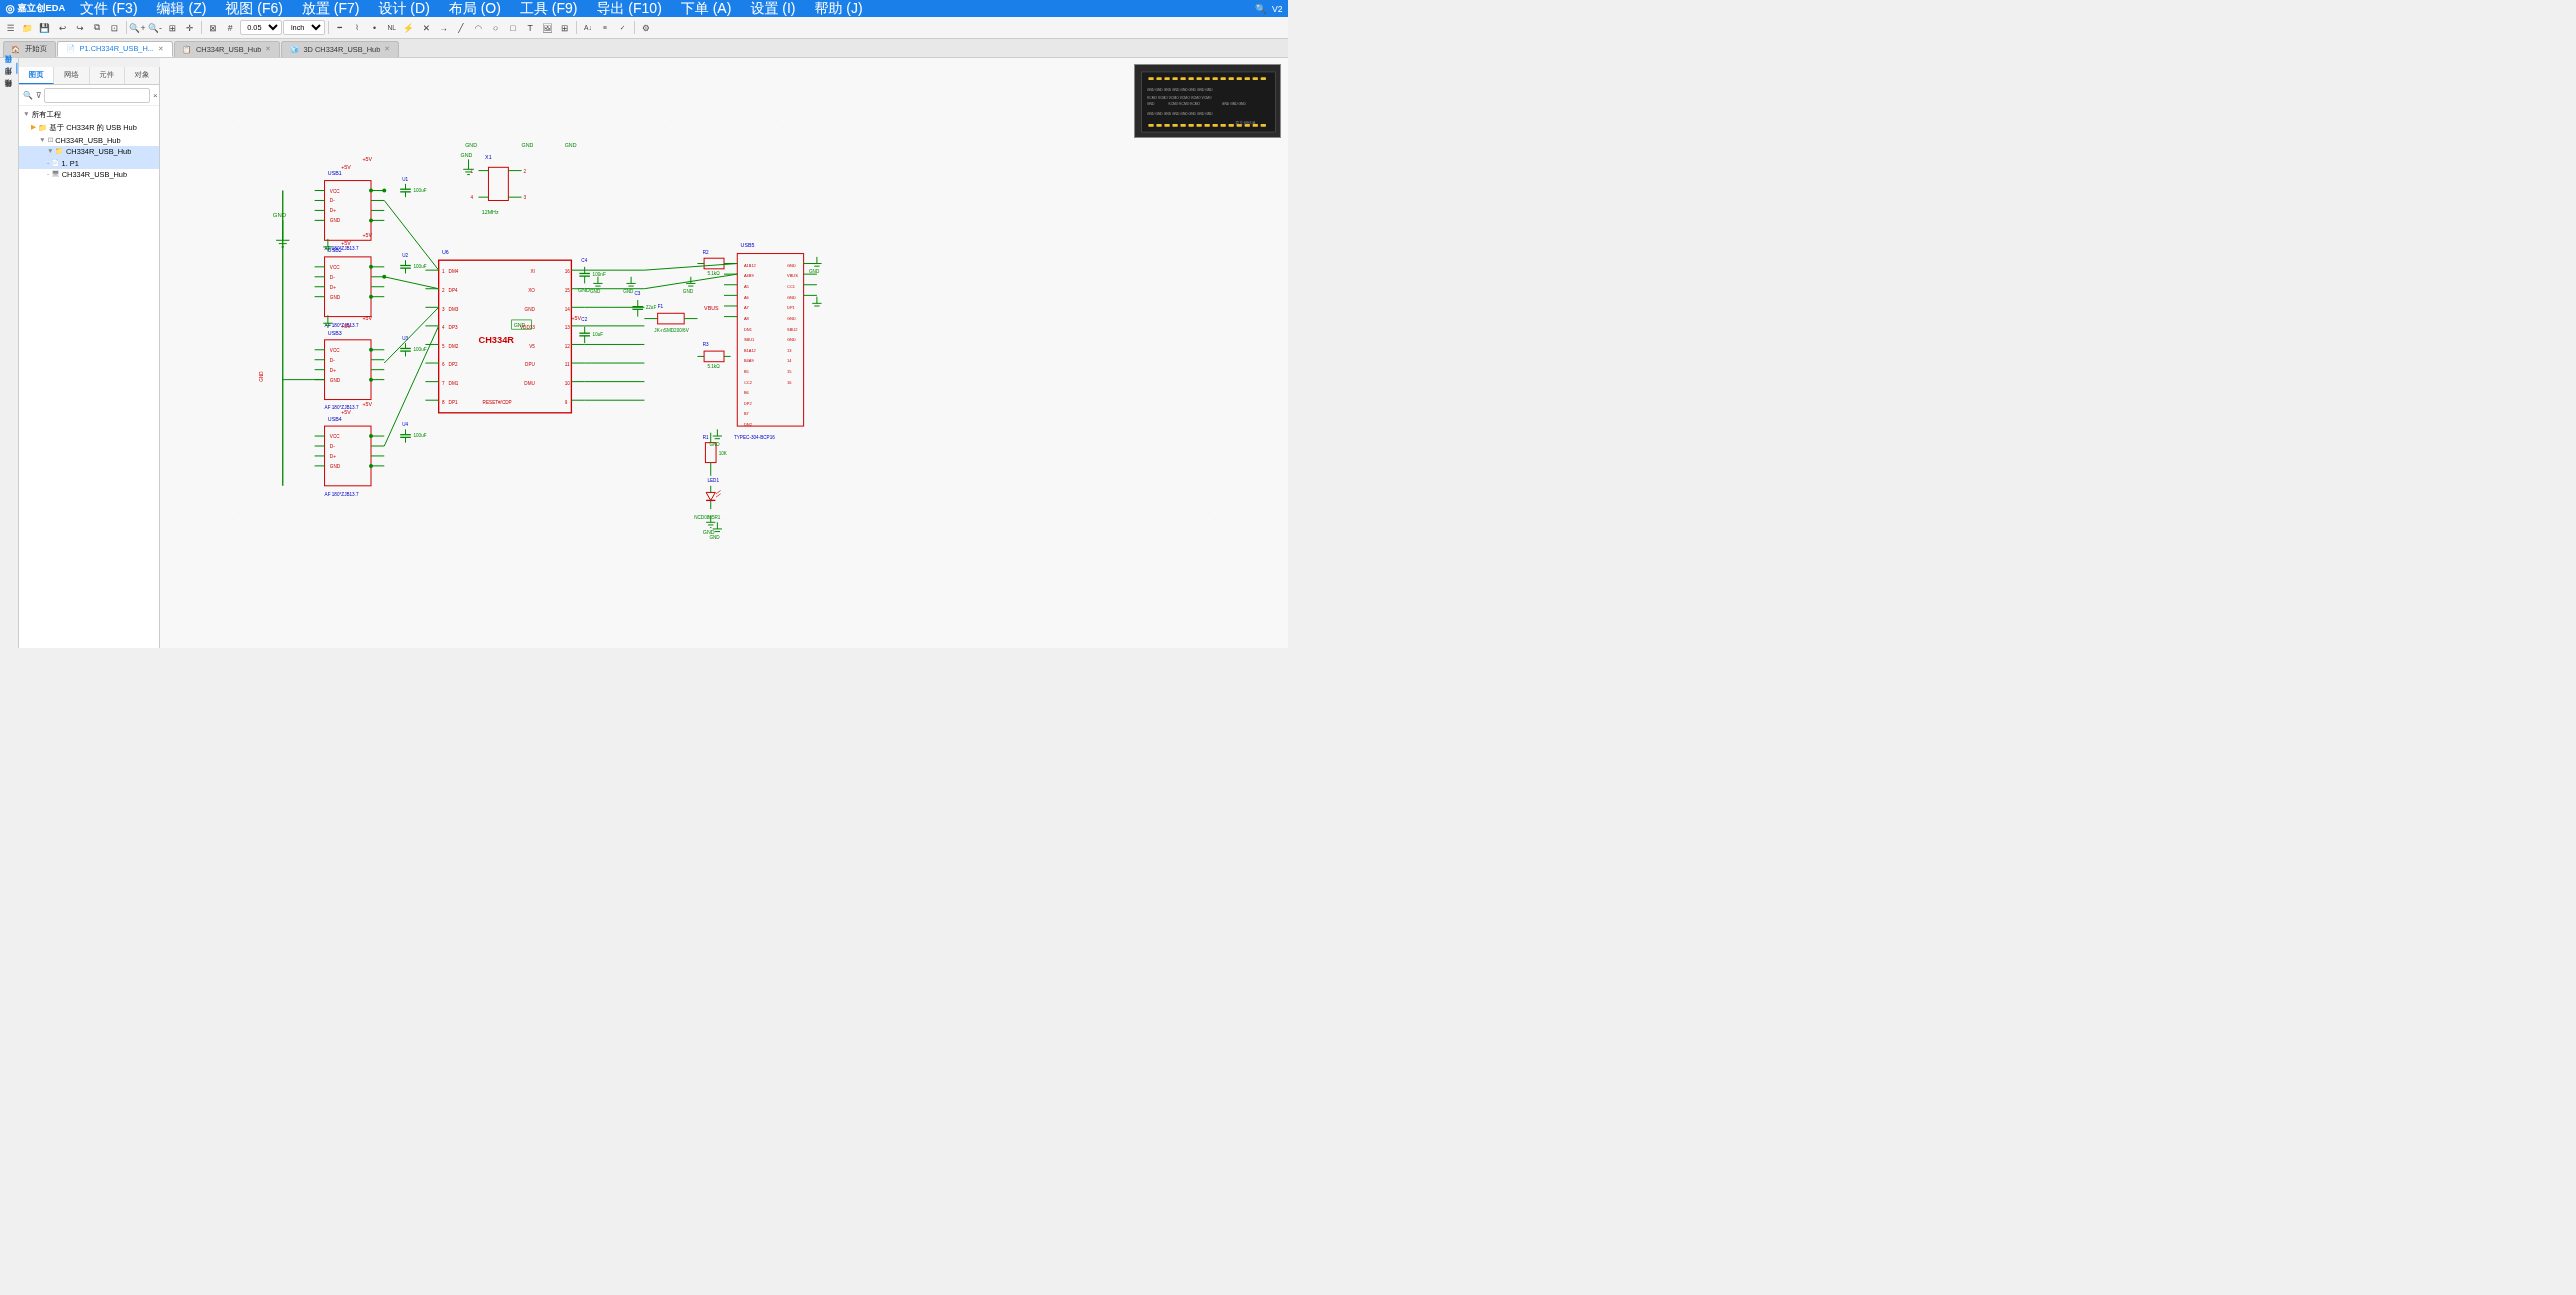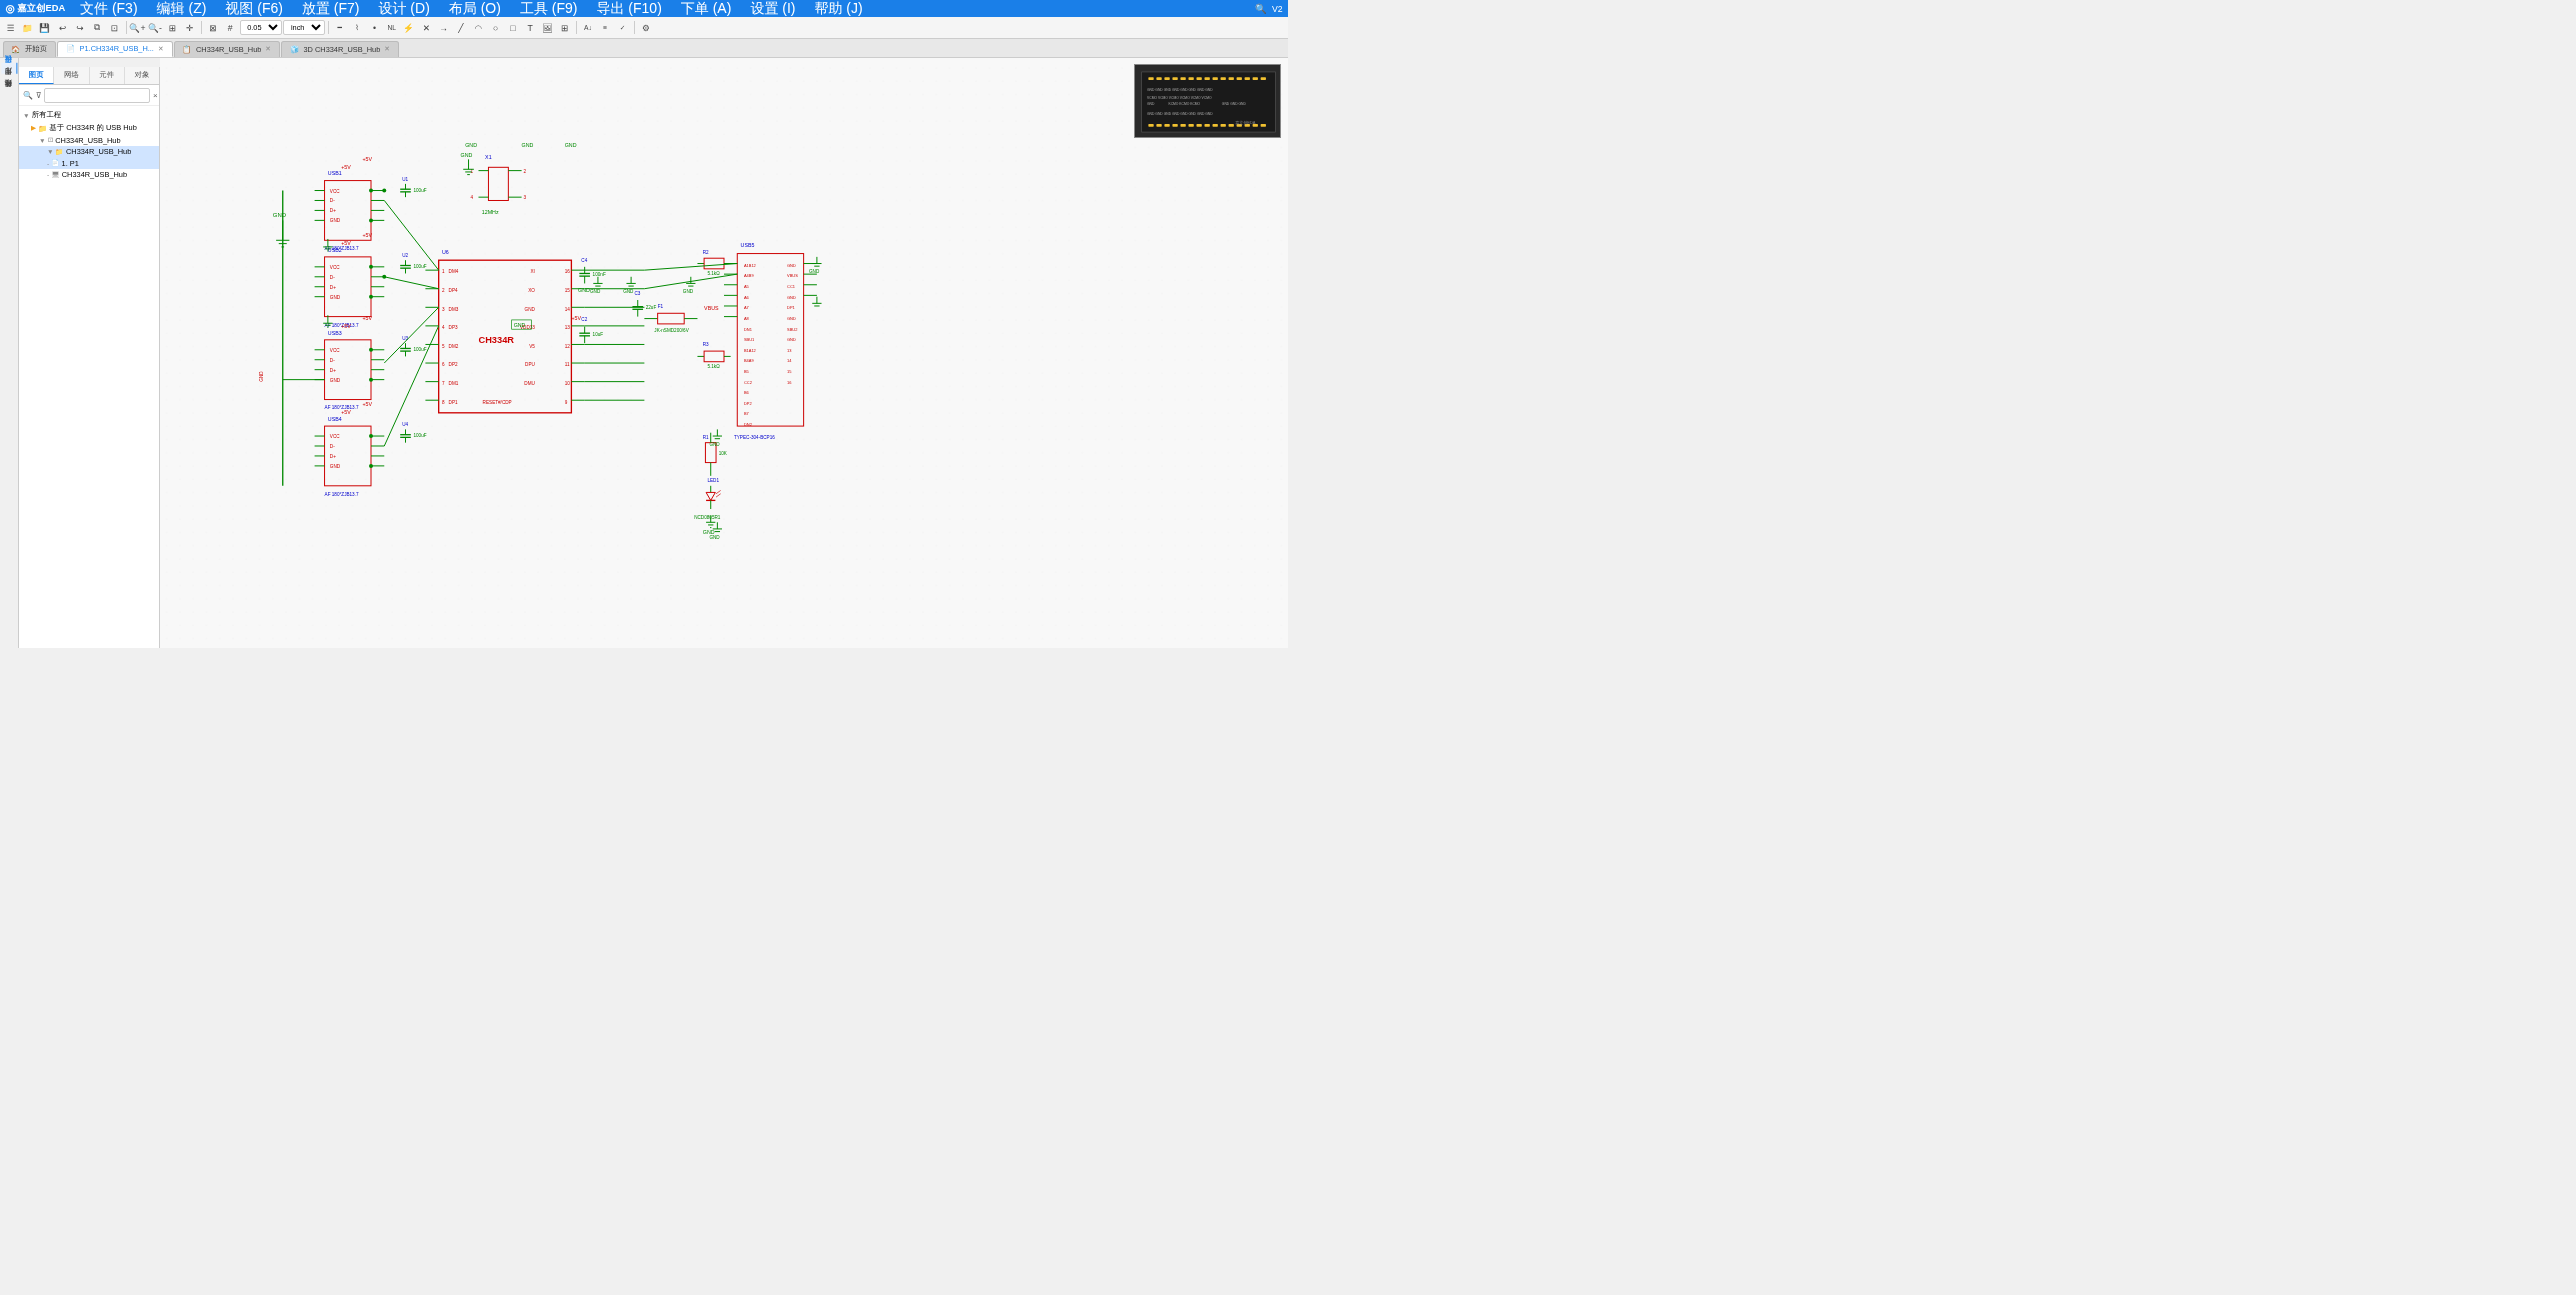--- a/index.html
+++ b/index.html
@@ -206,21 +206,21 @@
     #tree-area {
       flex: 1;
       overflow: auto;
       padding: 2.7px 0;
     }
     .tree-item {
       padding: 1.3px 4px;
       font-size: 7.4px;
       cursor: pointer;
       display: flex;
-      align-items: center;
+      align-items: flex-start;
       gap: 2px;
       white-space: nowrap;
     }
     .tree-item.selected { background: #d0e4ff; }
     .tree-icon { font-size: 6.7px; color: #888; }
     .tree-folder { color: #f0a020; }
 
     
     #canvas-area {
       flex: 1;

